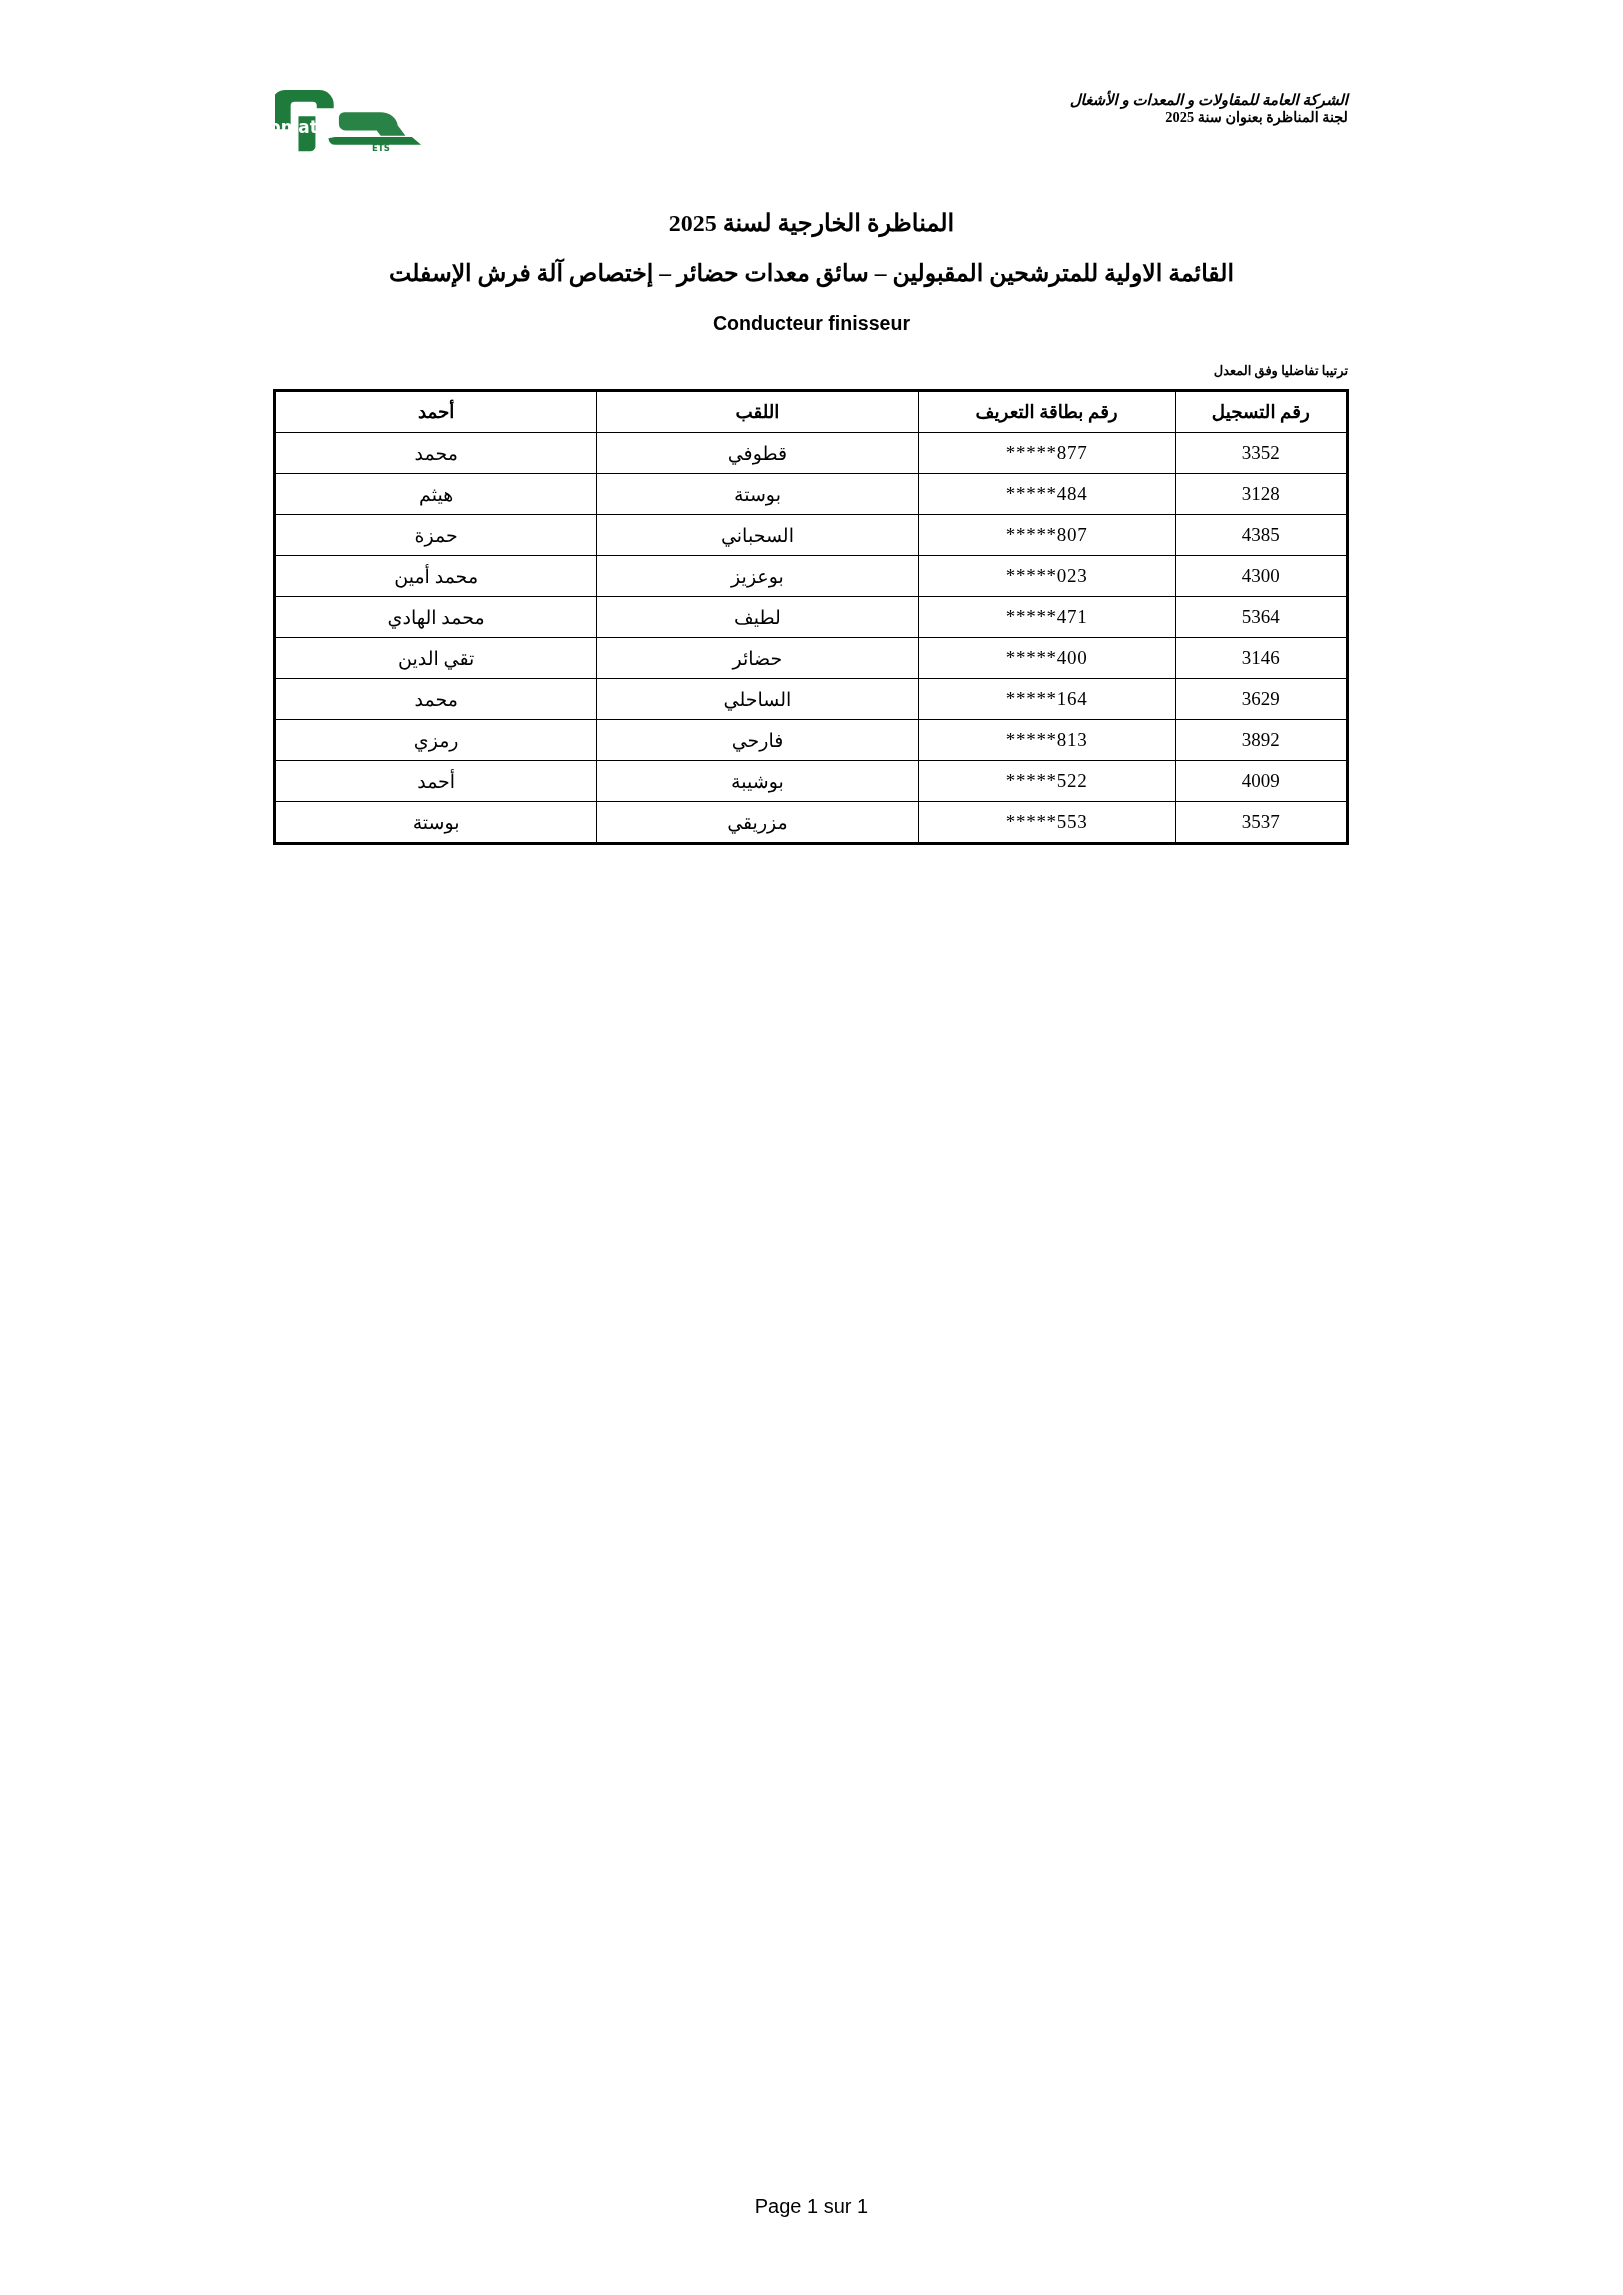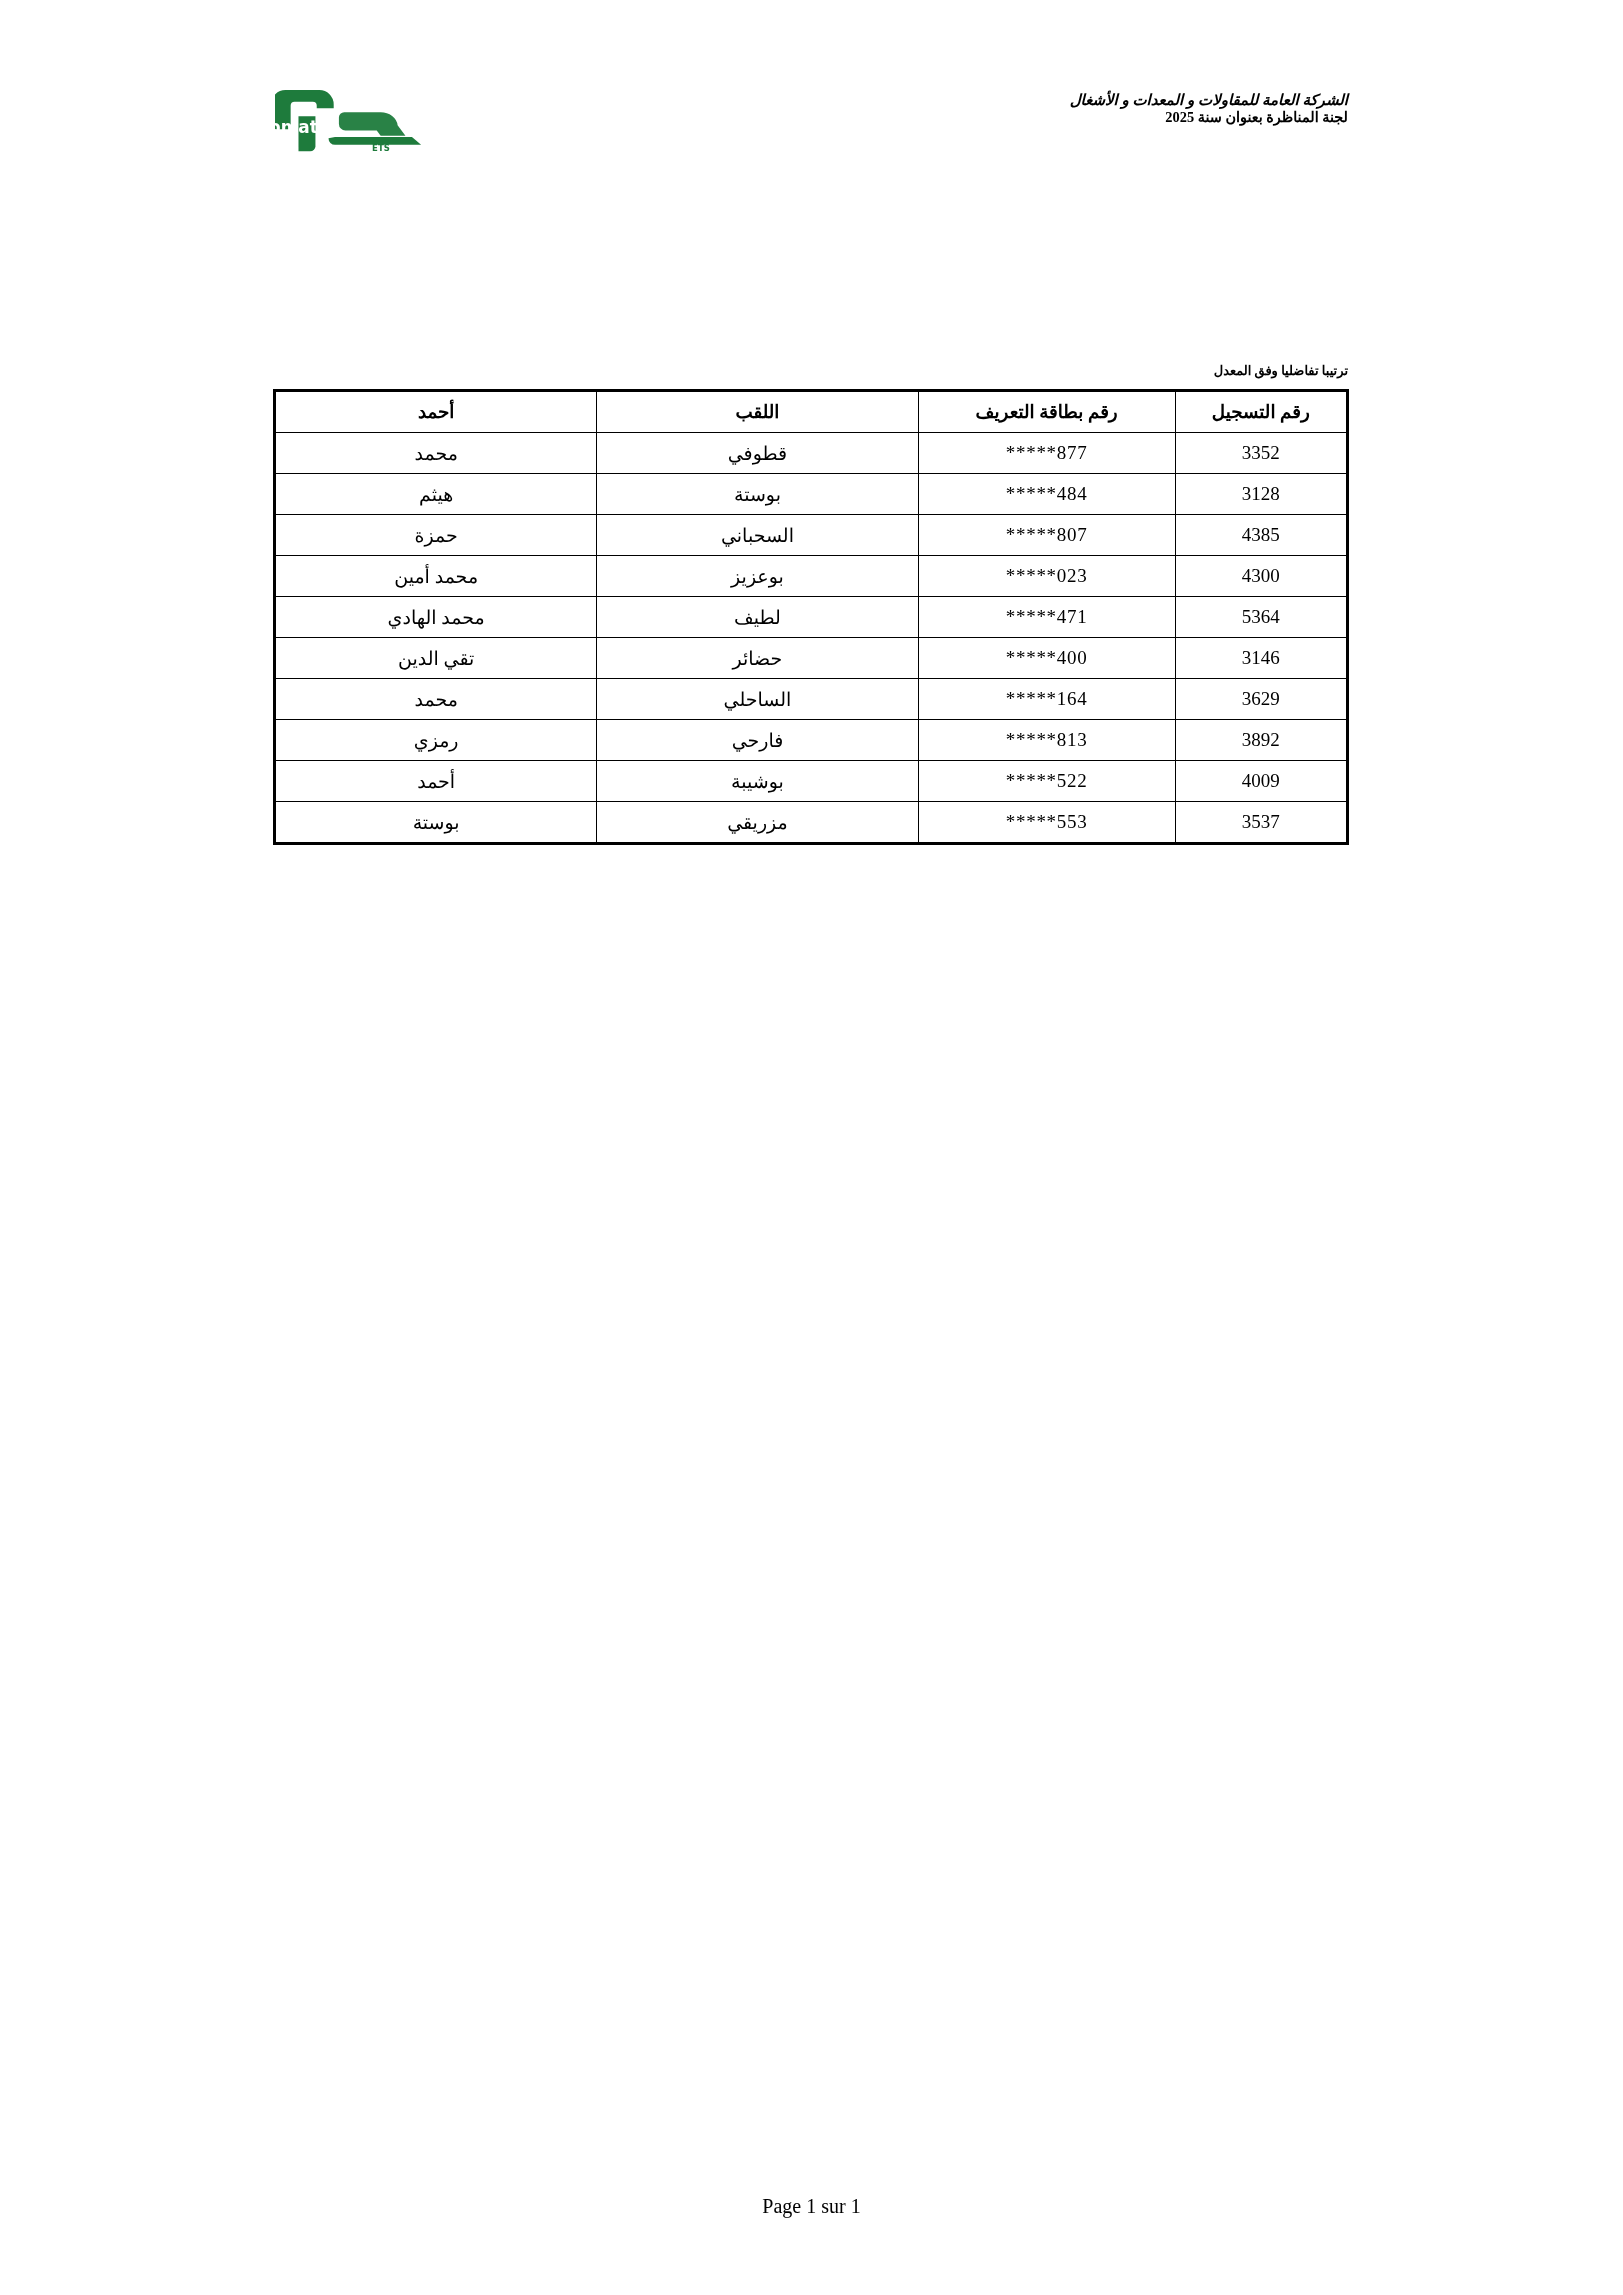--- a/index.html
+++ b/index.html
@@ -143,21 +143,21 @@
     font-size: 19px;
   }
 
   
   .footer {
     position: absolute;
     bottom: 77px;
     left: 0;
     right: 0;
     text-align: center;
-    font-family: Liberation Serif, serif;
+    font-family: Liberation Sans, sans-serif;
     font-size: 20px;
     direction: ltr;
   }
 </style>
 </head>
 <body>
 
 <div class="page">
 
   <div class="header">
@@ -178,20 +178,25 @@
         </g>
       </svg>
     </div>
 
     <div class="org-block">
       <div class="org-line1">الشركة العامة للمقاولات و المعدات و الأشغال</div>
       <div class="org-line2">لجنة المناظرة بعنوان سنة 2025</div>
     </div>
   </div>
 
+  <div class="title-block">
+    <div class="title-main">المناظرة الخارجية لسنة 2025</div>
+    <div class="title-sub">القائمة الاولية للمترشحين المقبولين  –   سائق معدات حضائر  –   إختصاص  آلة فرش الإسفلت</div>
+    <div class="title-fr">Conducteur finisseur</div>
+  </div>
 
   <div class="note-right">ترتيبا تفاضليا وفق المعدل</div>
 
   <div class="table-wrap">
     <table class="list">
       <colgroup>
         <col class="c-reg">
         <col class="c-cin">
         <col class="c-surname">
         <col class="c-name">

